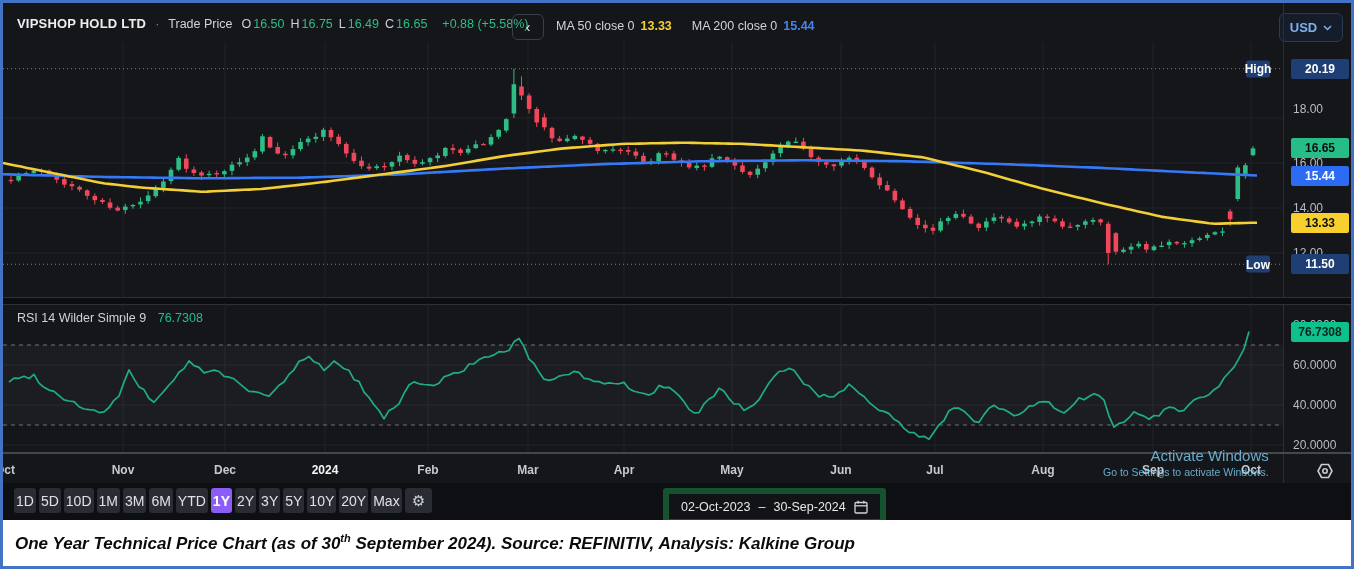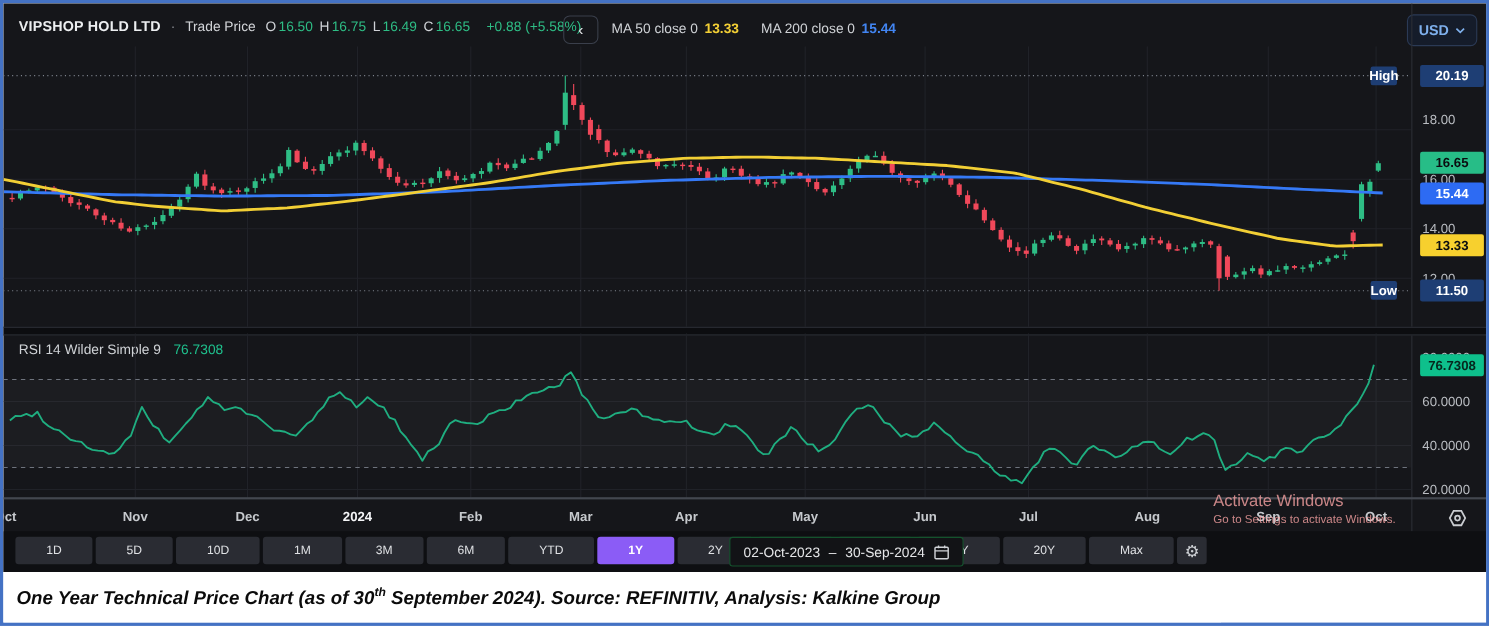--- a/index.html
+++ b/index.html
@@ -44,29 +44,29 @@
 
   
   .taxis-line{position:absolute;left:0;top:449px;width:1348px;height:2px;background:#43474f;}
   .month{position:absolute;top:460px;font-size:12px;color:#c6c9cd;font-weight:bold;transform:translateX(-50%);}
   .month.big{color:#f4f5f7;}
   .target-ic{position:absolute;left:1310px;top:456px;color:#c9ccd0;}
 
   
   .toolbar{position:absolute;left:0;top:480px;width:1348px;height:37px;background:#0e0f12;}
   .ranges{position:absolute;left:11px;top:5px;display:flex;gap:3px;}
-  .rbtn{height:25px;padding:0 28px;background:#2a2c33;border:none;border-radius:3px;color:#dfe1e4;
-    font-size:11px;font-family:"Liberation Sans",sans-serif;display:flex;align-items:center;cursor:pointer;}
+  .rbtn{height:25px;padding:0 2px;background:#2a2c33;border:none;border-radius:3px;color:#dfe1e4;
+    font-size:14px;font-family:"Liberation Sans",sans-serif;display:flex;align-items:center;cursor:pointer;}
   .rbtn.sel{background:#8b5cf6;color:#ffffff;font-weight:bold;}
   .rbtn.gear{padding:0 7px;font-size:15px;color:#cfd2d6;}
-  .datepill{position:absolute;left:660px;top:5px;height:25px;background:#121316;border:1px solid #14532d;border-radius:3px;
+  .datepill{position:absolute;left:660px;top:5px;height:25px;background:#121316;border:6px solid #14532d;border-radius:3px;
     display:flex;align-items:center;gap:8px;padding:0 12px;color:#e6e7e9;font-size:12.5px;cursor:pointer;}
 
   
-  .wm{position:absolute;left:1100px;top:444px;color:#fca5a5;opacity:.78;pointer-events:none;z-index:1;}
+  .wm{position:absolute;left:1100px;top:444px;color:#7dd3fc;opacity:.78;pointer-events:none;z-index:1;text-align:right;}
   .wm .l1{font-size:15px;}
   .wm .l2{font-size:10.5px;margin-top:2px;}
 
   
   .caption{position:absolute;left:0;top:517px;width:1107px;height:46px;background:#ffffff;display:flex;align-items:center;}
   .caption .cap{margin-left:12px;font-size:17px;font-weight:bold;font-style:italic;color:#0b0b0b;}
   .caption sup{font-size:11px;}
 </style>
 </head>
 <body>

